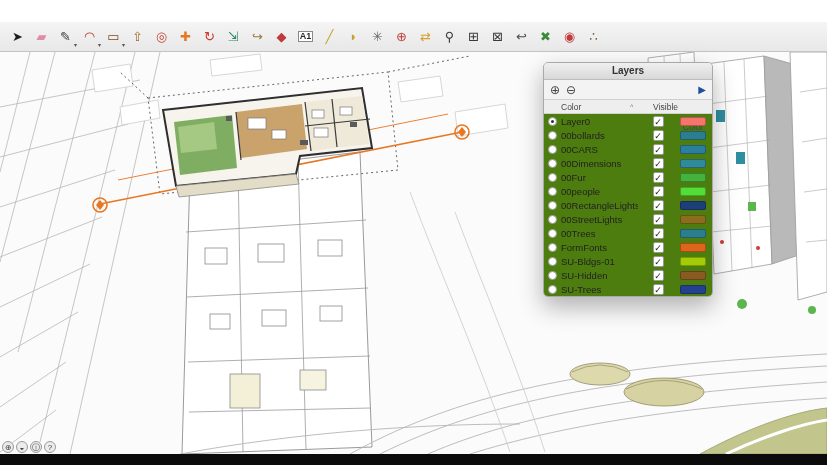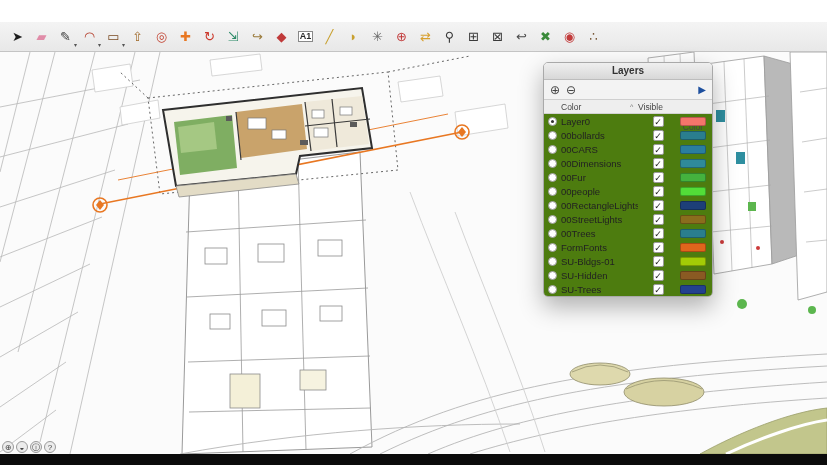--- a/index.html
+++ b/index.html
@@ -41,21 +41,21 @@
     color:#333; line-height:16px; }
   .panel-toolbar { height:20px; display:flex; align-items:center; padding:0 6px;
     background:#f3f3f3; border-bottom:1px solid #cfcfcf; gap:6px; }
   .pbtn { font-size:12px; color:#444; line-height:1; cursor:default; }
   .pdetails { margin-left:auto; font-size:10px; color:#1d4f9e; }
   .panel-colheader { height:14px; display:flex; align-items:center; padding:0 4px;
     background:#eeeeee; border-bottom:1px solid #d2d2d2; font-size:8.5px; color:#444; }
   .col-radio { width:13px; }
   .col-name { flex:1; }
   .col-sort { width:8px; color:#777; font-size:7px; }
-  .col-visible { width:40px; text-align:left; }
+  .col-visible { width:40px; text-align:right; }
   .col-color { width:30px; text-align:center;margin-top:40px; }
   .panel-rows { background:#4d7c0f; }
   .lrow { display:flex; align-items:center; height:14px; padding:0 4px; font-size:9.5px; color:#222; }
   .lradio { width:9px; height:9px; border:1px solid #9a9a9a; border-radius:50%;
     background:#fff; margin-right:4px; position:relative; flex:0 0 auto; }
   .lradio.active::after { content:""; position:absolute; left:2px; top:2px; width:3px; height:3px;
     border-radius:50%; background:#333; }
   .lname { flex:1; white-space:nowrap; overflow:hidden; }
   .lvis { width:40px; text-align:center; }
   .lcheck { display:inline-block; width:11px; height:11px; background:#fff; border:1px solid #999;

